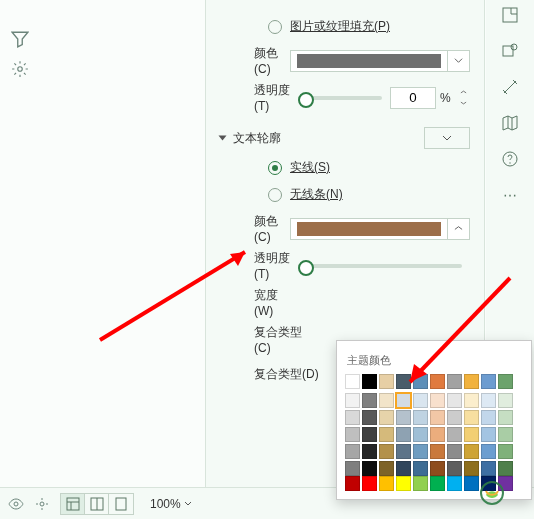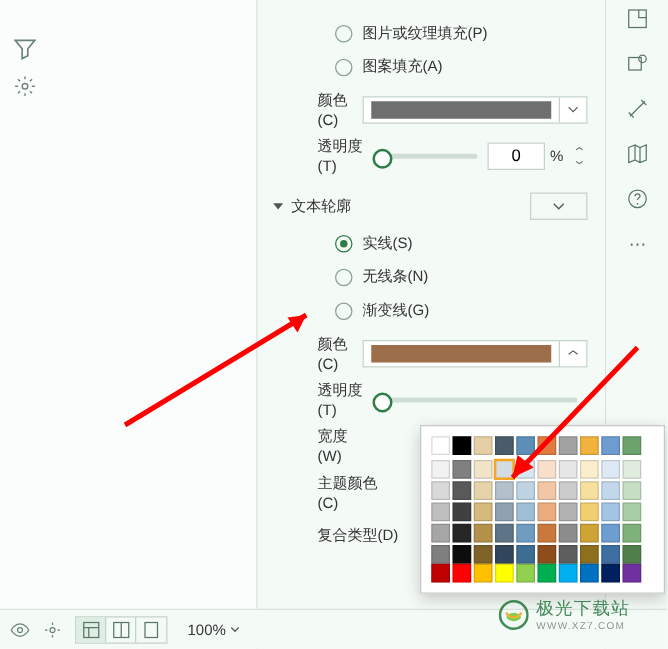--- a/index.html
+++ b/index.html
@@ -6,21 +6,21 @@
 body { width: 534px; height: 519px; background: #fafdfb; position: relative; overflow: hidden; font-size: 12px; color: #333; }
 
 .main-panel { position: absolute; left: 205px; top: 0; width: 280px; height: 519px; background: #f4faf6; border-left: 1px solid #d8e4db; border-right: 1px solid #d8e4db; padding: 8px 14px; }
 .right-rail { position: absolute; right: 0; top: 0; width: 48px; height: 519px; background: #f4faf6; display: flex; flex-direction: column; align-items: center; padding-top: 6px; gap: 18px; }
 .right-rail .ico { width: 18px; height: 18px; color: #5a7765; display:flex; align-items:center; justify-content:center; }
 
 .left-tools { position: absolute; left: 0; top: 0; width: 40px; height: 100px; display:flex; flex-direction:column; align-items:center; gap:12px; padding-top:30px; }
 .left-tools .ico { width:18px; height:18px; color:#6b847a; }
 
 .row { display: flex; align-items: center; margin: 6px 0; min-height: 26px; }
-.radio-group { padding-left: 48px; }
+.radio-group { padding-left: 48px; text-decoration: underline; }
 .radio-item { display: flex; align-items: center; margin: 10px 0; cursor: pointer; }
 .radio-circle { width: 14px; height: 14px; border: 1.5px solid #8aa090; border-radius: 50%; margin-right: 8px; position: relative; }
 .radio-circle.checked { border-color: #2e7d46; }
 .radio-circle.checked::after { content:''; position:absolute; left:3px; top:3px; width:6px; height:6px; background:#2e7d46; border-radius:50%; }
 
 .label-col { width: 70px; padding-left: 34px; color: #333; }
 .section-header { display:flex; align-items:center; font-weight:500; margin: 14px 0 8px 0; }
 .tri { display:inline-block; width:0; height:0; border-left:5px solid #555; border-top:4px solid transparent; border-bottom:4px solid transparent; margin-right:8px; transform: rotate(90deg); }
 .expand-btn { margin-left:auto; width:46px; height:22px; border:1px solid #c4d3c8; background:#f4faf6; display:flex; align-items:center; justify-content:center; cursor:pointer; }
 .expand-btn svg { width:12px; height:12px; }
@@ -74,24 +74,20 @@
         <path d="M8 1v2M8 13v2M1 8h2M13 8h2M3 3l1.5 1.5M11.5 11.5L13 13M13 3l-1.5 1.5M4.5 11.5L3 13" stroke="currentColor"></path>
       </svg></div>
 </div>
 
 <div class="main-panel">
 
   <div class="radio-group">
     <div class="radio-item">
       <span class="radio-circle"></span>
       <span>图片或纹理填充(P)</span>
-    </div>
-    <div class="radio-item">
-      <span class="radio-circle"></span>
-      <span>图案填充(A)</span>
     </div>
   </div>
 
   <div class="row">
     <span class="label-col">颜色(C)</span>
     <div class="color-picker">
       <div class="color-swatch" style="background:#6f6f6f"></div>
       <div class="dropdown-caret">
           <svg viewBox="0 0 10 6">
             <path d="M1 1l4 4 4-4" fill="none" stroke="#555"></path>
@@ -131,24 +127,20 @@
 
   <div class="radio-group">
     <div class="radio-item">
       <span class="radio-circle checked"></span>
       <span>实线(S)</span>
     </div>
     <div class="radio-item">
       <span class="radio-circle"></span>
       <span>无线条(N)</span>
     </div>
-    <div class="radio-item">
-      <span class="radio-circle"></span>
-      <span>渐变线(G)</span>
-    </div>
   </div>
 
   <div class="row">
     <span class="label-col">颜色(C)</span>
     <div class="color-picker">
       <div class="color-swatch" style="background:#9c6e49"></div>
       <div class="dropdown-caret">
           <svg viewBox="0 0 10 6">
             <path d="M1 4l4-3 4 3" fill="none" stroke="#555"></path>
           </svg>
@@ -159,21 +151,21 @@
   <div class="row slider-row">
     <span class="label-col">透明度(T)</span>
     <div class="slider"></div>
   </div>
 
   <div class="row">
     <span class="label-col">宽度(W)</span>
   </div>
 
   <div class="row">
-    <span class="label-col" style="width:90px">主题颜色(C)</span>
+    <span class="label-col" style="width:90px">复合类型(C)</span>
   </div>
 
   <div class="row">
     <span class="label-col" style="width:100px">复合类型(D)</span>
   </div>
 
 </div>
 
 <div class="right-rail">
   <div class="ico">
@@ -202,20 +194,21 @@
       <svg viewBox="0 0 18 18">
         <circle cx="9" cy="9" r="7" fill="none" stroke="currentColor"></circle>
         <path d="M7 7a2 2 0 114 0c0 1-2 1.5-2 3" fill="none" stroke="currentColor"></path>
         <circle cx="9" cy="13" r=".7" fill="currentColor"></circle>
       </svg>
     </div>
   <div class="ico" style="font-size:14px;">⋯</div>
 </div>
 
 <div class="color-popup">
+  <div class="sec-title">主题颜色</div>
   <div class="swatch-grid" id="theme-row1">
       <div class="swatch" style="background: rgb(255, 255, 255);"></div>
       <div class="swatch" style="background: rgb(0, 0, 0);"></div>
       <div class="swatch" style="background: rgb(231, 207, 165);"></div>
       <div class="swatch" style="background: rgb(74, 92, 106);"></div>
       <div class="swatch" style="background: rgb(92, 142, 184);"></div>
       <div class="swatch" style="background: rgb(224, 122, 63);"></div>
       <div class="swatch" style="background: rgb(162, 162, 162);"></div>
       <div class="swatch" style="background: rgb(241, 178, 62);"></div>
       <div class="swatch" style="background: rgb(109, 156, 208);"></div>
@@ -336,17 +329,13 @@
       </svg>
   </div>
 </div>
 
 <div class="watermark">
   <svg class="wm-logo" viewBox="0 0 24 24">
     <circle cx="12" cy="12" r="11" fill="none" stroke="#2e7d46" stroke-width="2"></circle>
     <path d="M6 14c2-5 10-5 12 0-3 4-9 4-12 0z" fill="#6ccf3f"></path>
     <path d="M6 10c2 5 10 5 12 0" fill="none" stroke="#f6a623" stroke-width="2"></path>
   </svg>
-  <div>
-    <div class="wm-text">极光下载站</div>
-    <div class="wm-sub">WWW.XZ7.COM</div>
-  </div>
 </div>
 
 </body></html>

